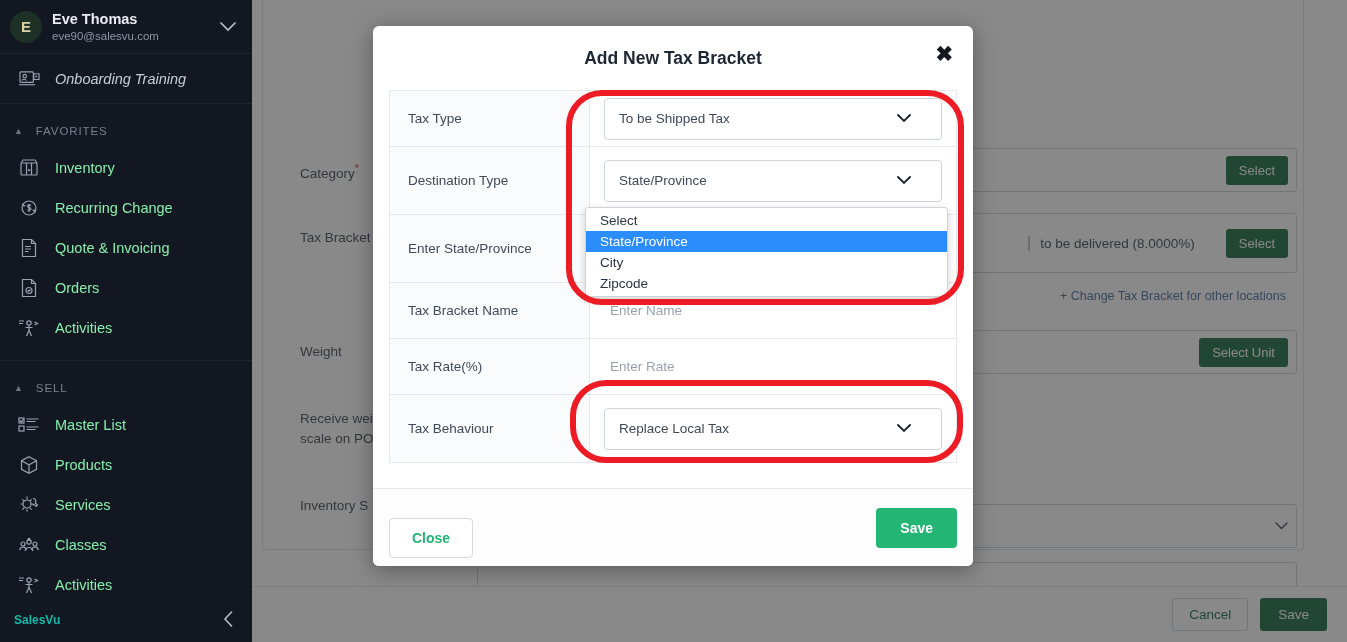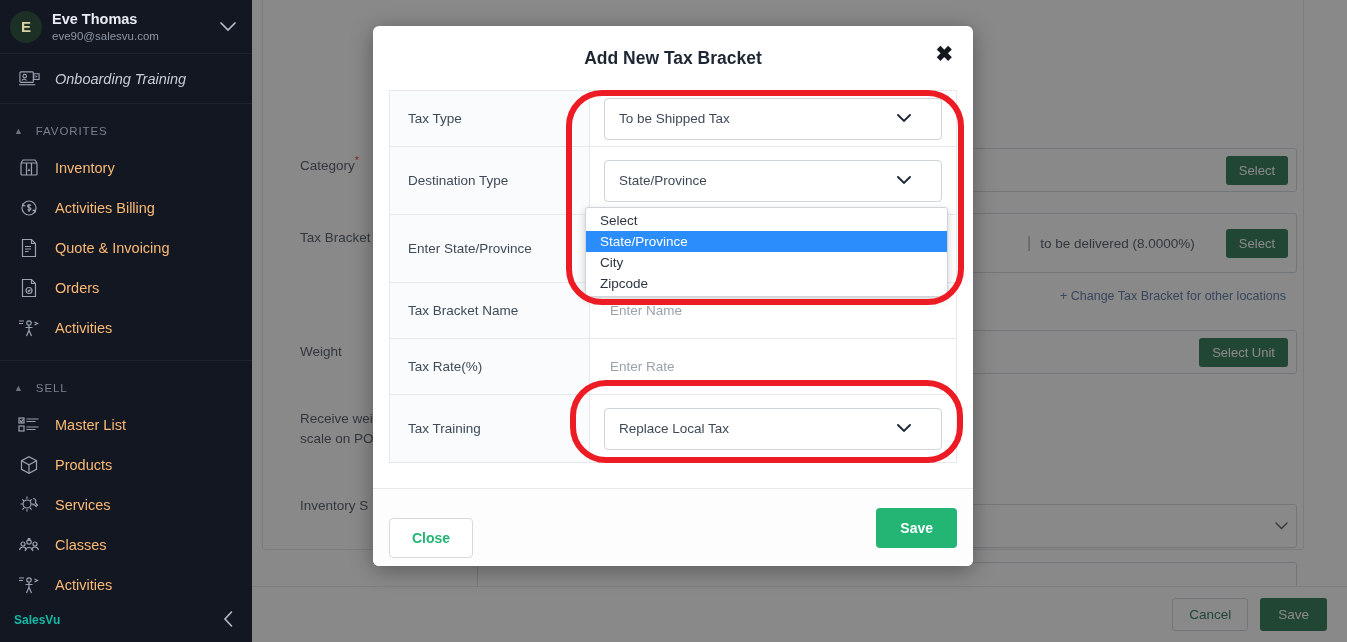--- a/index.html
+++ b/index.html
@@ -33,21 +33,21 @@
     font-size: 15px; font-weight: 600; flex: 0 0 32px;
   }
   .sb-user-texts { margin-left: 10px; line-height: 1.25; }
   .sb-user-name { font-size: 14.5px; font-weight: 700; color: #e9edf3; }
   .sb-user-mail { font-size: 11.5px; color: #8e96a5; margin-top: 1px; }
   .sb-chevron { position: absolute; right: 16px; top: 18px; color: #b7bdc8; }
 
   .sb-row {
     display: flex; align-items: center;
     height: 40px; padding-left: 16px;
-    font-size: 14.5px; color: #fdba74;
+    font-size: 14.5px; color: #86efac;
   }
   .sb-onboard {
     height: 50px; border-bottom: 1px solid #1d2430;
     font-size: 14.5px; color: #c7ccd6; font-style: italic;
   }
   .sb-icon {
     width: 26px; height: 22px; flex: 0 0 26px;
     margin-right: 13px;
     display: flex; align-items: center; justify-content: center;
     color: #9aa2b0;
@@ -280,21 +280,21 @@
     </div>
 
     <div class="sb-row">
       <span class="sb-icon">
         <svg width="20" height="20" viewBox="0 0 20 20" fill="none" stroke="currentColor" stroke-width="1.2">
           <circle cx="10" cy="10" r="7"></circle>
             <path d="M10 6v8M12 7.5c-.6-.8-3.4-.9-3.4.8s3.4.9 3.4 2.5c0 1.5-2.8 1.6-3.4.7"></path>
           <path d="M3.6 5.5l.4 2.4 2.4-.3M16.4 14.5l-.4-2.4-2.4.3"></path>
         </svg>
       </span>
-      <span>Activities Billing</span>
+      <span>Recurring Change</span>
     </div>
 
     <div class="sb-row">
       <span class="sb-icon">
         <svg width="18" height="20" viewBox="0 0 18 20" fill="none" stroke="currentColor" stroke-width="1.2">
           <path d="M2.5 1.5h9l4 4v13h-13z"></path>
             <path d="M11.5 1.5v4h4"></path>
           <path d="M5 8.5h6M5 11h6M5 13.5h3.5"></path>
         </svg>
       </span>
@@ -397,21 +397,21 @@
       </span>
     </div>
   </nav>
 
   <main class="page">
     <div class="page-inner">
 
       <div class="bg-card-top"></div>
       <div class="bg-card"></div>
 
-      <div class="flabel" style="left:48px; top:152px;">
+      <div class="flabel" style="left:48px; top:160px;">
         <span>Category</span><span class="req">*</span>
       </div>
       <div class="fcontrol" style="left:225px; top:148px; width:820px; height:44px;">
         <button class="btn-green">Select</button>
       </div>
 
       <div class="flabel" style="left:48px; top:228px;">
         <span>Tax Bracket</span>
       </div>
       <div class="fcontrol" style="left:225px; top:213px; width:820px; height:60px; justify-content:flex-end;">
@@ -500,21 +500,21 @@
               <div class="mtext">Enter Name</div>
             </td>
           </tr>
           <tr>
             <td class="lbl">Tax Rate(%)</td>
             <td class="val">
               <div class="mtext">Enter Rate</div>
             </td>
           </tr>
           <tr class="tall">
-            <td class="lbl">Tax Training</td>
+            <td class="lbl">Tax Behaviour</td>
             <td class="val">
               <div class="msel">
                 <span>Replace Local Tax</span>
                 <span class="chev">
                   <svg width="14" height="9" viewBox="0 0 14 9">
                       <path d="M1 1l6 6 6-6" fill="none" stroke="currentColor" stroke-width="1.9" stroke-linecap="round"></path>
                     </svg>
                 </span>
               </div>
             </td>

